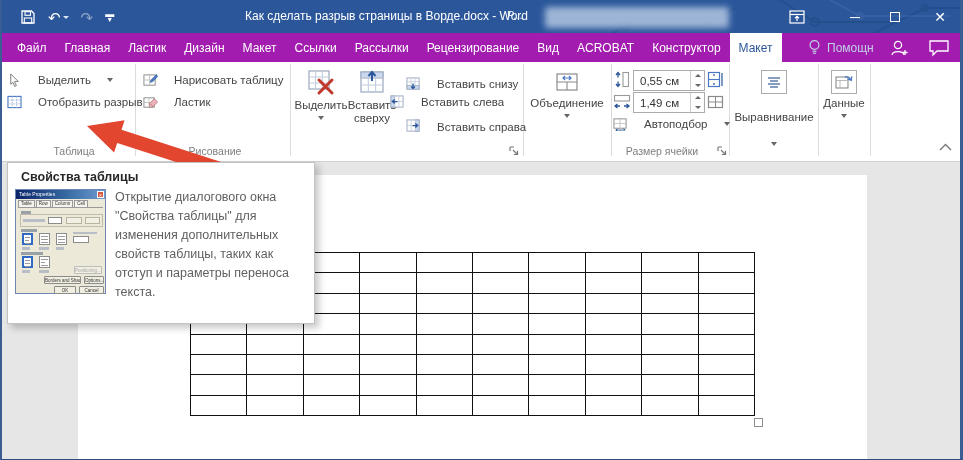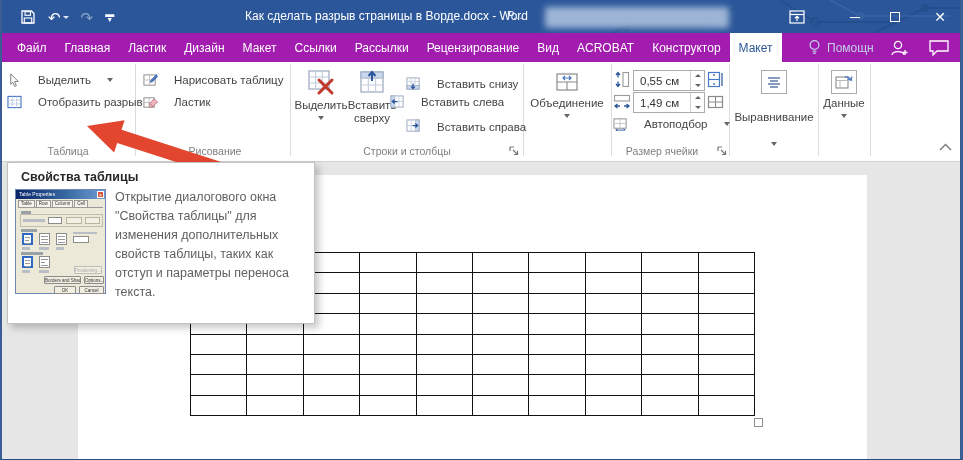--- a/index.html
+++ b/index.html
@@ -195,21 +195,21 @@
       <span>Выделить</span>
       <span class="caret"></span>
     </div>
     <div class="rbtn" style="left:5px;top:30px;">
       <svg width="15" height="14" viewBox="0 0 16 15">
         <rect x="1" y="1.5" width="14" height="12" fill="#fff" stroke="#4a78c4" stroke-width="1.2"></rect>
         <path d="M1 5.5 h14 M1 9.5 h14 M5.7 1.5 v12 M10.3 1.5 v12" stroke="#9fb6da" stroke-width="1" stroke-dasharray="1.6 1.2" fill="none"></path>
       </svg>
       <span>Отобразить разрыв</span>
     </div>
-    <div class="glabel" style="left:30px;width:72px;text-align:center;">Таблица</div>
+    <div class="glabel" style="left:36px;width:72px;text-align:center;">Таблица</div>
 
     <div class="rbtn" style="left:141px;top:8px;">
       <svg width="15" height="15" viewBox="0 0 16 16">
         <rect x="1" y="2" width="12" height="11" fill="#fff" stroke="#8a8a8a" stroke-width="1"></rect>
         <path d="M1 7.5 h12 M7 2 v11" stroke="#c0c0c0" stroke-width="1"></path>
         <path d="M14.5 1.5 L8.5 7.5 L7.8 10 L10.2 9.2 L15.5 4 Z" fill="#4a78c4" stroke="#2b579a" stroke-width="0.6"></path>
       </svg>
       <span>Нарисовать таблицу</span>
     </div>
     <div class="rbtn" style="left:141px;top:30px;">
@@ -263,21 +263,20 @@
     </div>
     <div class="rbtn" style="left:404px;top:51px;align-items:flex-end;">
       <svg width="15" height="14" viewBox="0 0 16 15">
         <rect x="1" y="1" width="13" height="12" fill="#fff" stroke="#9aa7bd" stroke-width="1"></rect>
         <rect x="10" y="1" width="4" height="12" fill="#c9d8ef" stroke="#9aa7bd" stroke-width="0.8"></rect>
         <path d="M10 1 v12 M5.5 1 v12 M1 7 h9" stroke="#c3cddd" stroke-width="0.9"></path>
         <path d="M7 7 H12.5 M10 4.8 L12.5 7 L10 9.2" fill="none" stroke="#2b579a" stroke-width="1.4"></path>
       </svg>
       <span>Вставить справа</span>
     </div>
-    <div class="glabel" style="left:330px;width:150px;">Строки и столбцы</div>
     <svg class="launcher" style="left:506px;" viewBox="0 0 12 12">
       <path d="M2 2 h4 M2 2 v4" fill="none" stroke="#777" stroke-width="1.2"></path>
       <path d="M5 5 l4 4 M9.5 5.8 v3.7 h-3.7" fill="none" stroke="#777" stroke-width="1.2"></path>
     </svg>
 
     <div class="bigbtn" style="left:524px;width:82px;">
       <svg width="24" height="24" viewBox="0 0 24 24" style="margin-top:6px;">
         <rect x="2" y="4" width="20" height="16" fill="#fff" stroke="#8a8a8a" stroke-width="1.2"></rect>
         <path d="M2 12 h20 M12 12 v8" stroke="#8a8a8a" stroke-width="1.1"></path>
         <path d="M8 8 h8 M10 6 L8 8 L10 10 M14 6 L16 8 L14 10" fill="none" stroke="#4a78c4" stroke-width="1.2"></path>

